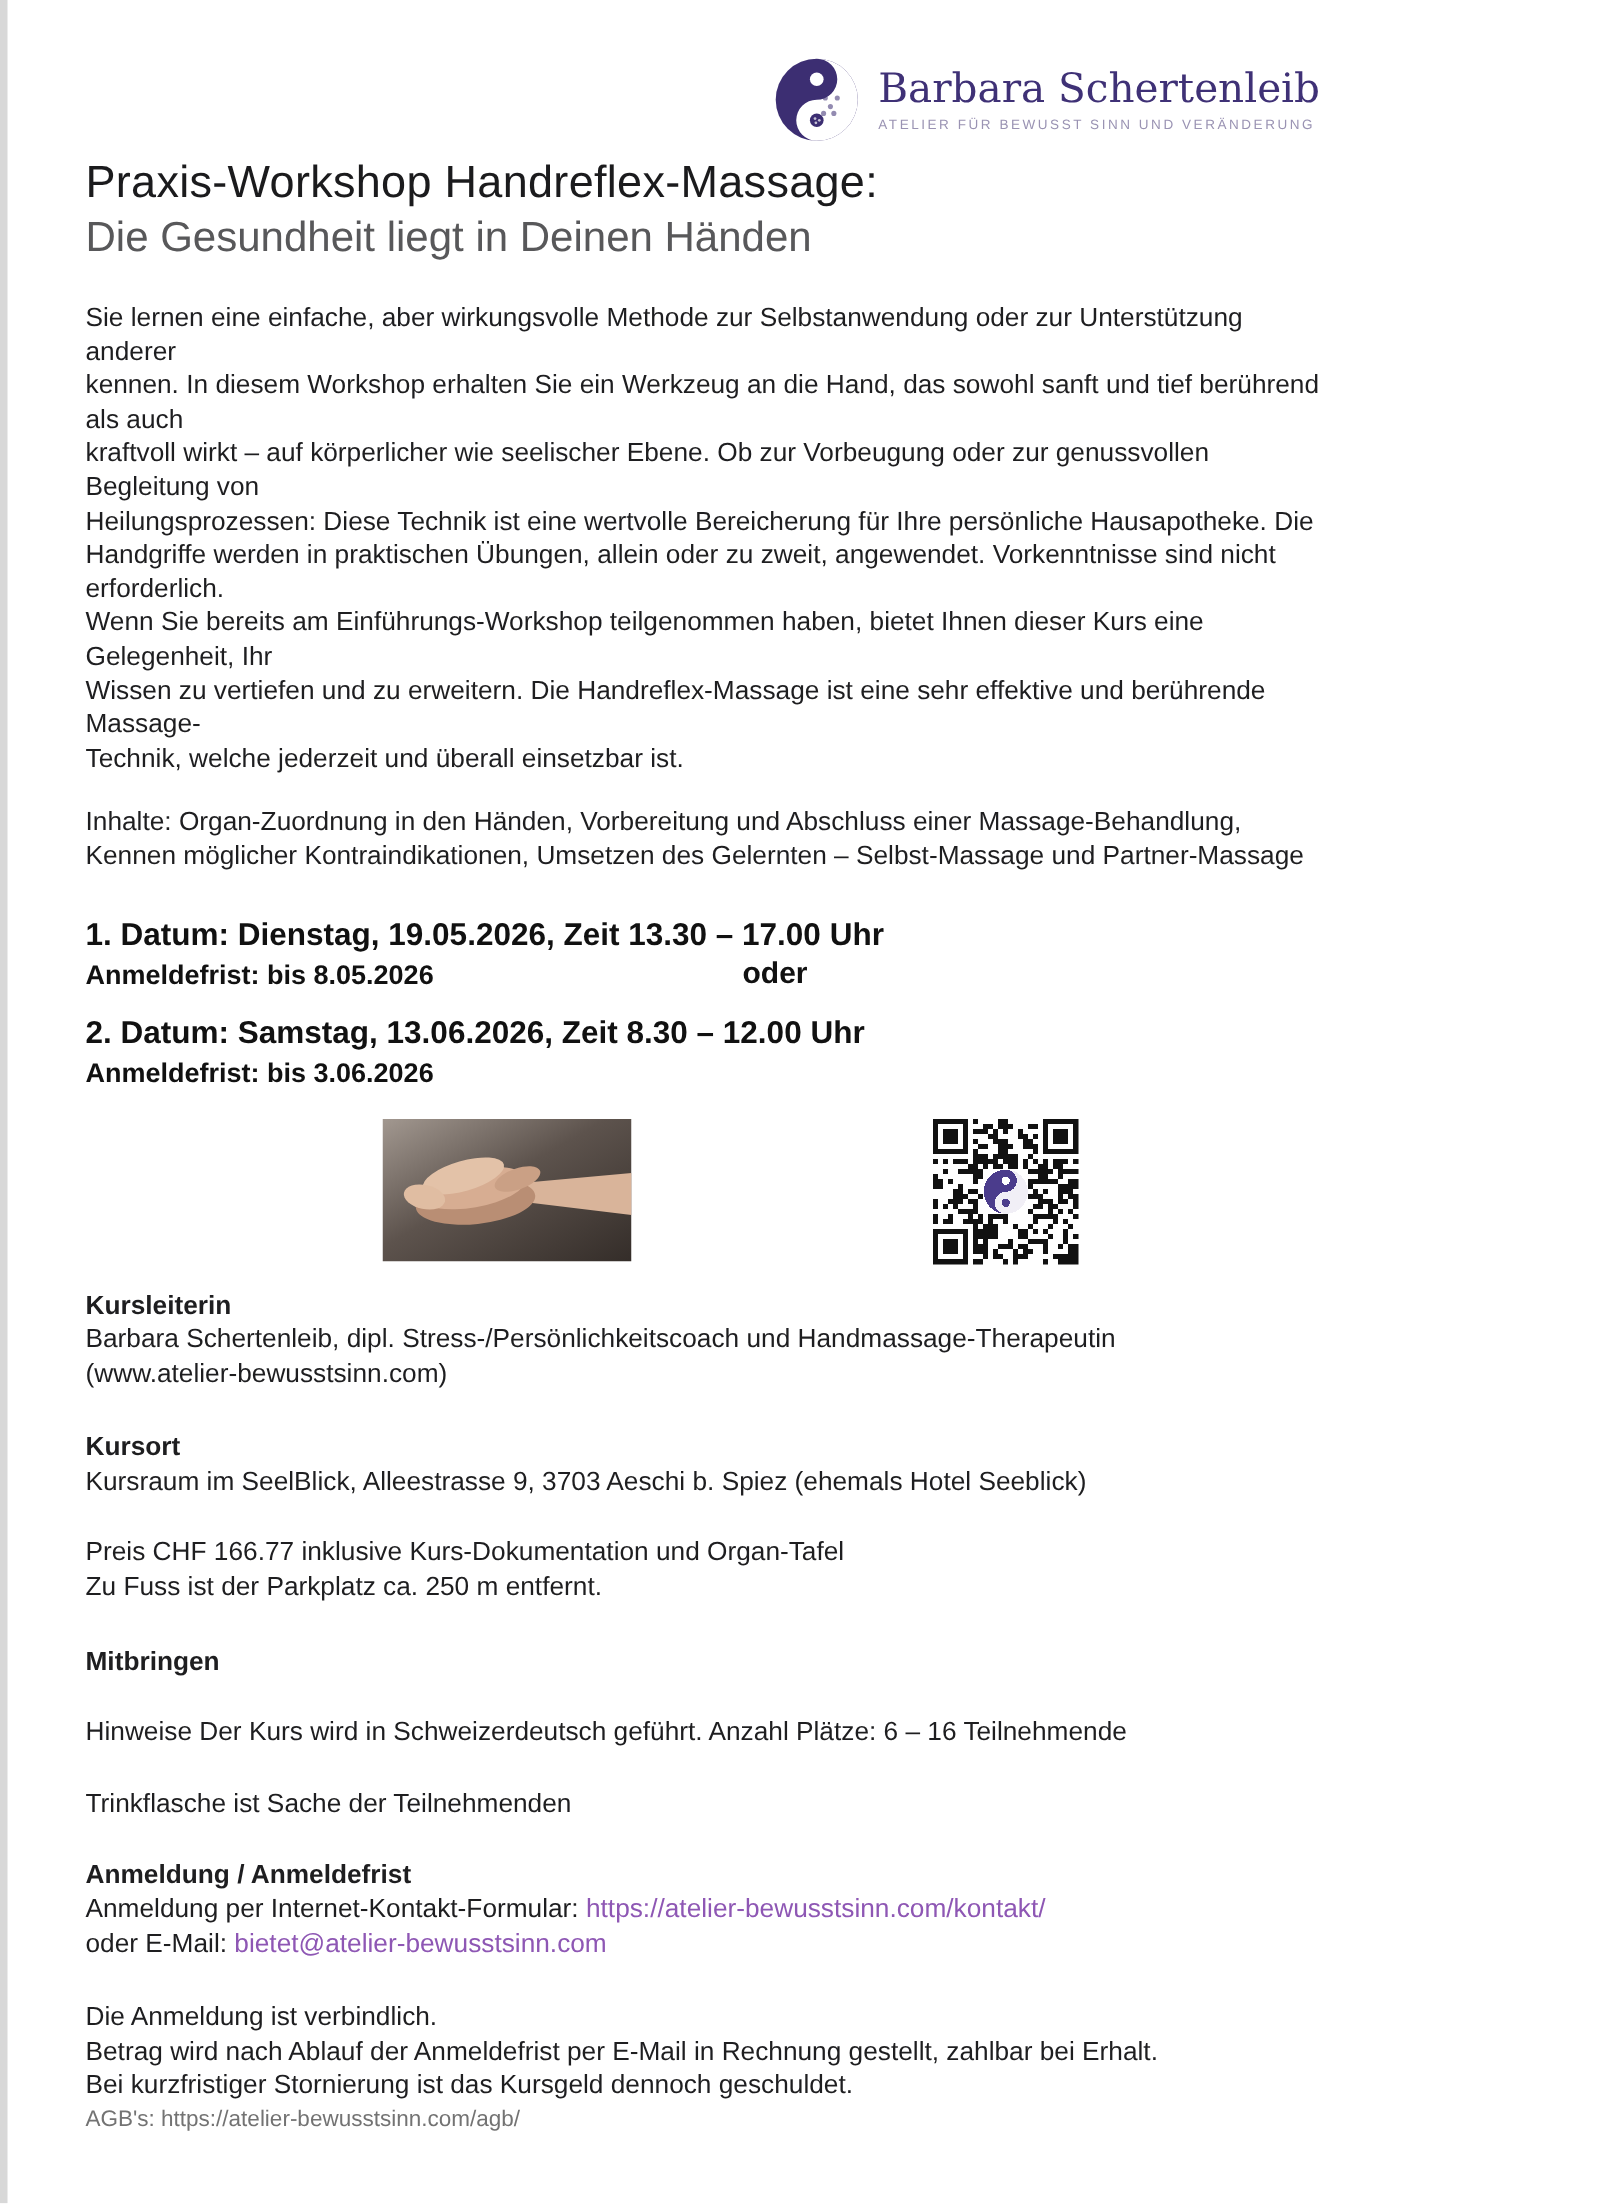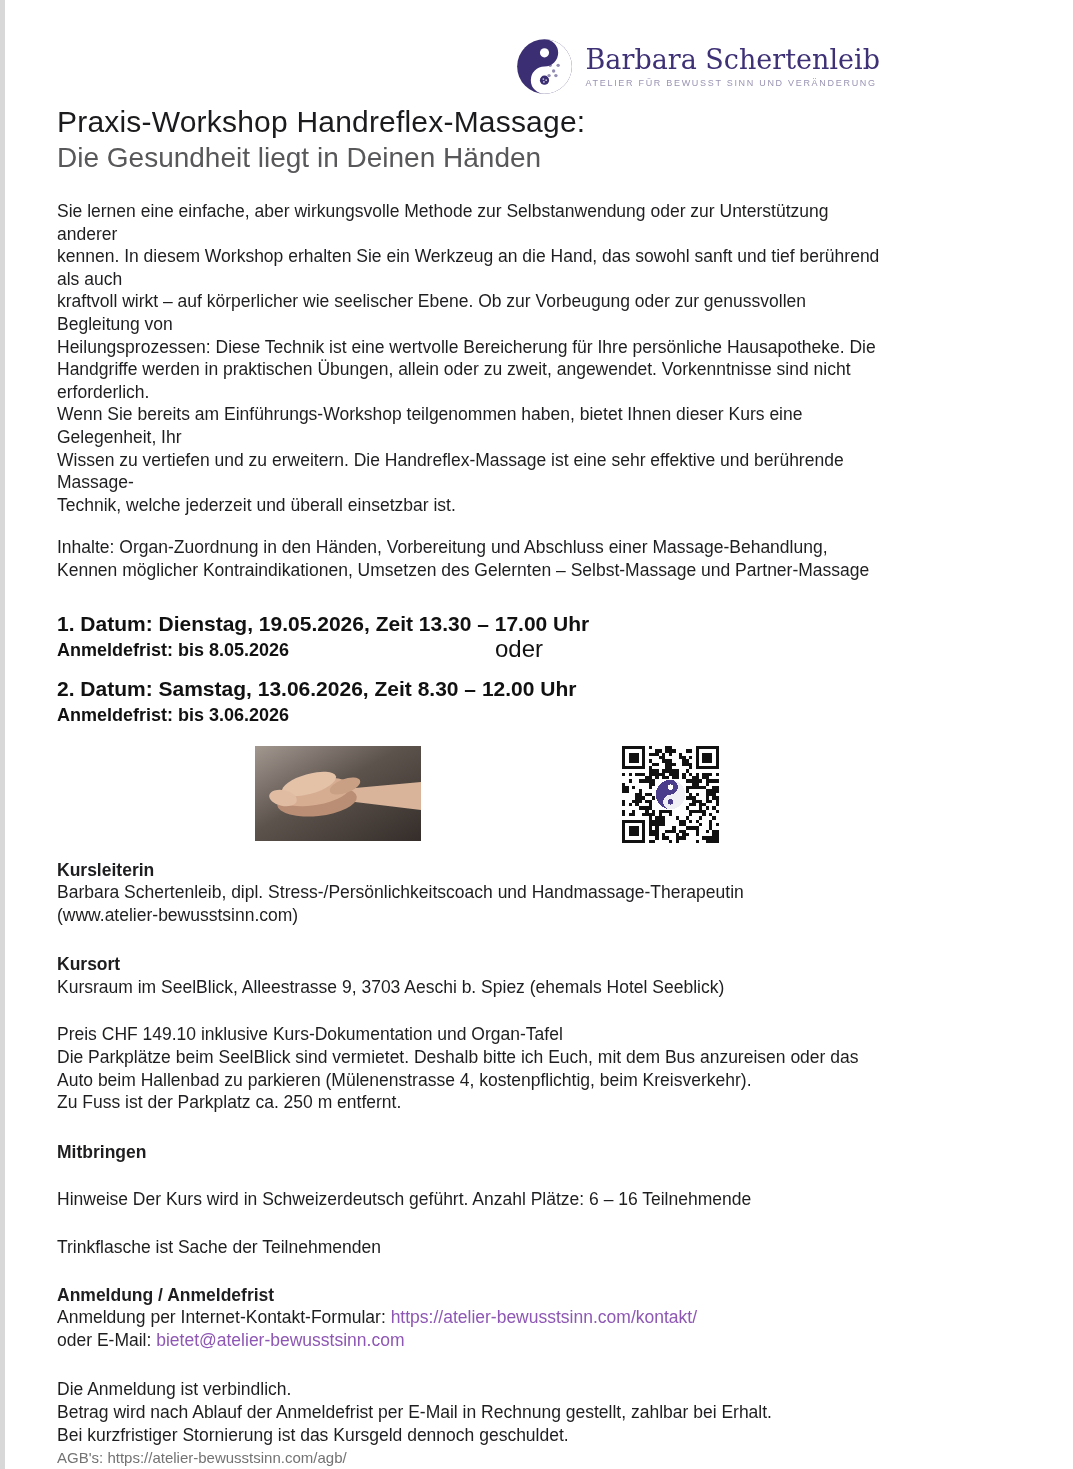--- a/index.html
+++ b/index.html
@@ -33,21 +33,21 @@
   .multi { white-space:pre-line; }
   .bold { font-weight:normal; }
 
   .intro { margin-top:26px; }
   .inhalte { margin-top:20px; }
 
   
   .date-heading { font-size:21px; font-weight:bold; color:#111; margin-top:30px; }
   .date-heading.second { margin-top:16px; }
   .deadline-row { position:relative; font-size:18px; font-weight:bold; color:#111; margin-top:3px; line-height:22px; }
-  .oder { position:absolute; left:438px; top:-1px; font-size:24px; font-weight:normal; }
+  .oder { position:absolute; left:438px; top:-1px; font-size:20px; font-weight:bold; }
 
   
   .media-row { display:flex; align-items:flex-start; margin-top:20px; }
   .photo { width:166px; height:95px; margin-left:198px; display:block; }
   .qr { width:97px; height:97px; margin-left:201px; display:block; }
 
   
   .sec-heading { font-size:17.5px; font-weight:bold; line-height:22.6px; }
   .mt-lg { margin-top:27px; }
   .mt-md { margin-top:25px; }
@@ -432,26 +432,23 @@
     </div>
 
     <div class="sec-heading mt-sm">Kursleiterin</div>
     <div class="body multi">Barbara Schertenleib, dipl. Stress-/Persönlichkeitscoach und Handmassage-Therapeutin
 (www.atelier-bewusstsinn.com)</div>
 
     <div class="sec-heading mt-lg">Kursort</div>
     <div class="body">Kursraum im SeelBlick, Alleestrasse 9, 3703 Aeschi b. Spiez (ehemals Hotel Seeblick)</div>
 
     <div class="body mt-md">
-      <span class="bold">Preis</span><span> CHF 149.10 inklusive Kurs-Dokumentation und Organ-Tafel</span>
-    </div>
-
-    <div class="body">
-      <span>Die Parkplätze beim SeelBlick sind vermietet. Deshalb bitte ich Euch, mit dem Bus anzureisen oder das Auto </span><span class="bold">beim Hallenbad zu parkieren (Mülenenstrasse 4</span><span>, kostenpflichtig, beim Kreisverkehr).</span>
-    </div>
+      <span class="bold">Preis</span><span> CHF 166.77 inklusive Kurs-Dokumentation und Organ-Tafel</span>
+    </div>
+
     <div class="body">Zu Fuss ist der Parkplatz ca. 250 m entfernt.</div>
 
     <div class="sec-heading mt-lg">Mitbringen</div>
 
     <div class="body mt-md">
       <span class="bold">Hinweise</span><span> Der Kurs wird in Schweizerdeutsch geführt. Anzahl Plätze: 6 – 16 Teilnehmende</span>
     </div>
 
     <div class="body mt-md">
       <span class="bold">Trinkflasche</span><span> ist Sache der Teilnehmenden</span>

